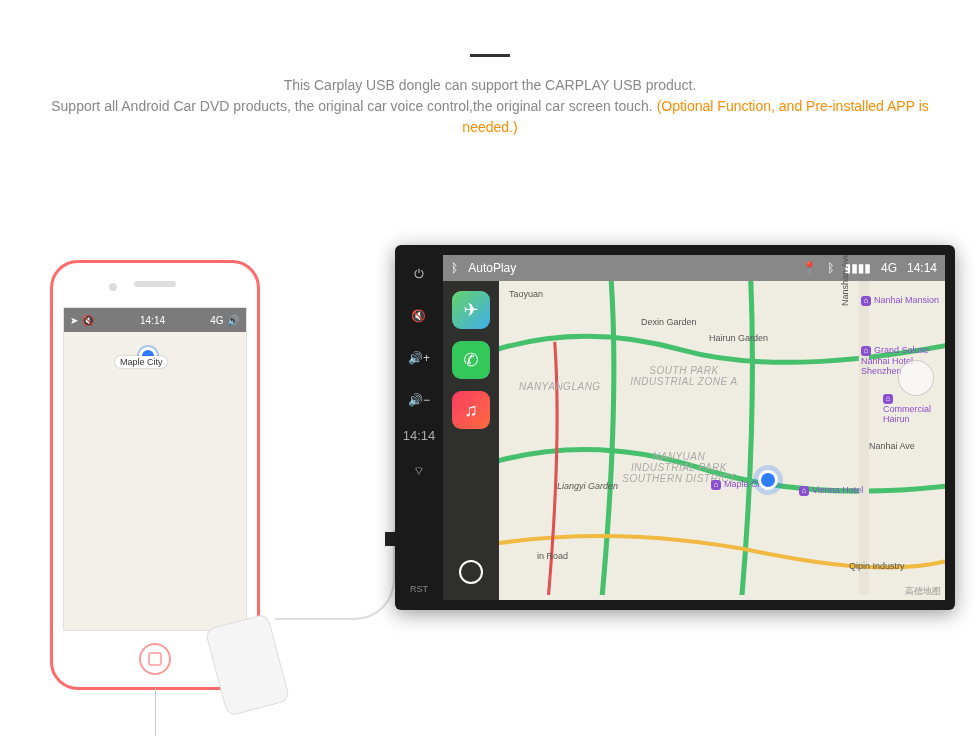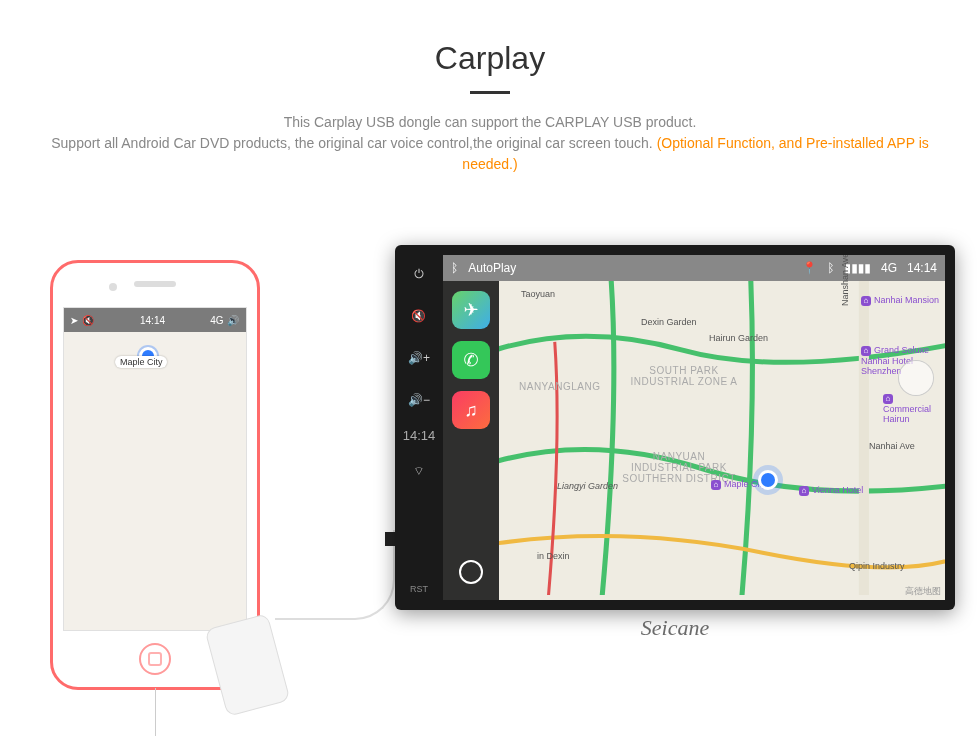--- a/index.html
+++ b/index.html
@@ -97,32 +97,31 @@
 .unit .dock .home{ width:24px;height:24px;border:2px solid #fff;border-radius:50%; margin-top:auto; margin-bottom:6px;}
 
 .unit .map {
   position:absolute; top:26px; left:56px; right:0; bottom:0;
   background:#efece2;
 }
 .unit .map svg{position:absolute;inset:0;}
 .unit .map .lbl{position:absolute; font-size:9px; color:#555; white-space:nowrap;}
 .unit .map .poi{position:absolute; font-size:9px; color:#8a4fcf; white-space:nowrap;}
 .unit .map .poi::before{content:"⌂"; display:inline-block; width:10px;height:10px;line-height:10px;text-align:center;background:#8a4fcf;color:#fff;border-radius:3px;margin-right:3px;font-size:8px;}
-.unit .map .zone{position:absolute; font-size:10px; color:#aaa; letter-spacing:.5px; text-align:center;}
+.unit .map .zone{position:absolute; font-size:10px; color:#aaa; letter-spacing:.5px; text-align:center;font-style:italic;}
 .unit .map .loc{position:absolute; width:14px;height:14px;border-radius:50%;background:#2f7cff;box-shadow:0 0 0 3px #fff,0 0 0 8px rgba(47,124,255,.25);}
 .unit .map .compass{position:absolute; right:12px; top:80px; width:34px;height:34px;border-radius:50%;background:rgba(255,255,255,.6);box-shadow:0 0 0 1px #ccc;}
 .unit .map .attrib{position:absolute; right:4px; bottom:2px; font-size:9px; color:#999;}
 
 .brand{position:absolute; left:395px; top:385px; width:560px; text-align:center; font-style:italic; color:#6a6a6a; font-size:22px; font-family: Georgia, serif;}
 </style>
 </head>
 <body>
 
 <div class="header">
-  <div class="title">Carplay</div>
   <div class="divider"></div>
   <div class="desc">
     <span>This Carplay USB dongle can support the CARPLAY USB product.</span><br>
     <span>Support all Android Car DVD products, the original car voice control,the original car screen touch.</span>
     <span class="note">(Optional Function, and Pre-installed APP is needed.)</span>
   </div>
 </div>
 
 <div class="stage">
 
@@ -188,36 +187,35 @@
           <path d="M110 -10 Q 120 120 100 330" stroke="#46c06c" stroke-width="5" fill="none"></path>
           <path d="M248 -10 Q 255 140 238 330" stroke="#46c06c" stroke-width="5" fill="none"></path>
           <path d="M360 -10 L 360 330" stroke="#e8e4d6" stroke-width="10" fill="none"></path>
           <path d="M-10 260 Q 120 240 260 268 T 460 270" stroke="#f0b942" stroke-width="4" fill="none"></path>
           <path d="M55 60 Q 62 160 48 320" stroke="#e05050" stroke-width="3" fill="none"></path>
         </svg>
         <div class="zone" style="left:20px;top:100px;">NANYANGLANG</div>
         <div class="zone" style="left:130px;top:84px;width:110px;">SOUTH PARK INDUSTRIAL ZONE A</div>
         <div class="zone" style="left:120px;top:170px;width:120px;">NANYUAN INDUSTRIAL PARK SOUTHERN DISTRICT</div>
 
-        <div class="lbl" style="left:22px;top:8px;">Taoyuan</div>
+        <div class="lbl" style="left:10px;top:8px;">Taoyuan</div>
         <div class="lbl" style="left:130px;top:36px;padding-left:12px;">Dexin Garden</div>
         <div class="lbl" style="left:210px;top:52px;">Hairun Garden</div>
         <div class="lbl" style="left:346px;top:20px;transform:rotate(-90deg);transform-origin:left;">Nanshan Avenue</div>
         <div class="lbl" style="left:58px;top:200px;font-style:italic;">Liangyi Garden</div>
         <div class="lbl" style="left:370px;top:160px;">Nanhai Ave</div>
-        <div class="lbl" style="left:38px;top:270px;">in Dexin</div>
+        <div class="lbl" style="left:38px;top:270px;">in Road</div>
         <div class="lbl" style="left:350px;top:280px;">Qipin Industry</div>
 
         <div class="poi" style="left:362px;top:14px;text-align:center;">Nanhai Mansion</div>
         <div class="poi" style="left:362px;top:36px;max-width:80px;white-space:normal;margin-top:28px;">Grand Soluxe Nanhai Hotel Shenzhen</div>
         <div class="poi" style="left:384px;top:112px;max-width:60px;white-space:normal;">Commercial Hairun</div>
         <div class="poi" style="left:212px;top:198px;">Maple City</div>
         <div class="poi" style="left:300px;top:204px;">Vienna Hotel</div>
 
         <div class="loc" style="left:262px;top:192px;"></div>
         <div class="compass"></div>
         <div class="attrib">高德地图</div>
       </div>
     </div>
   </div>
 
-  <div class="brand">Seicane</div>
 </div>
 
 </body></html>

